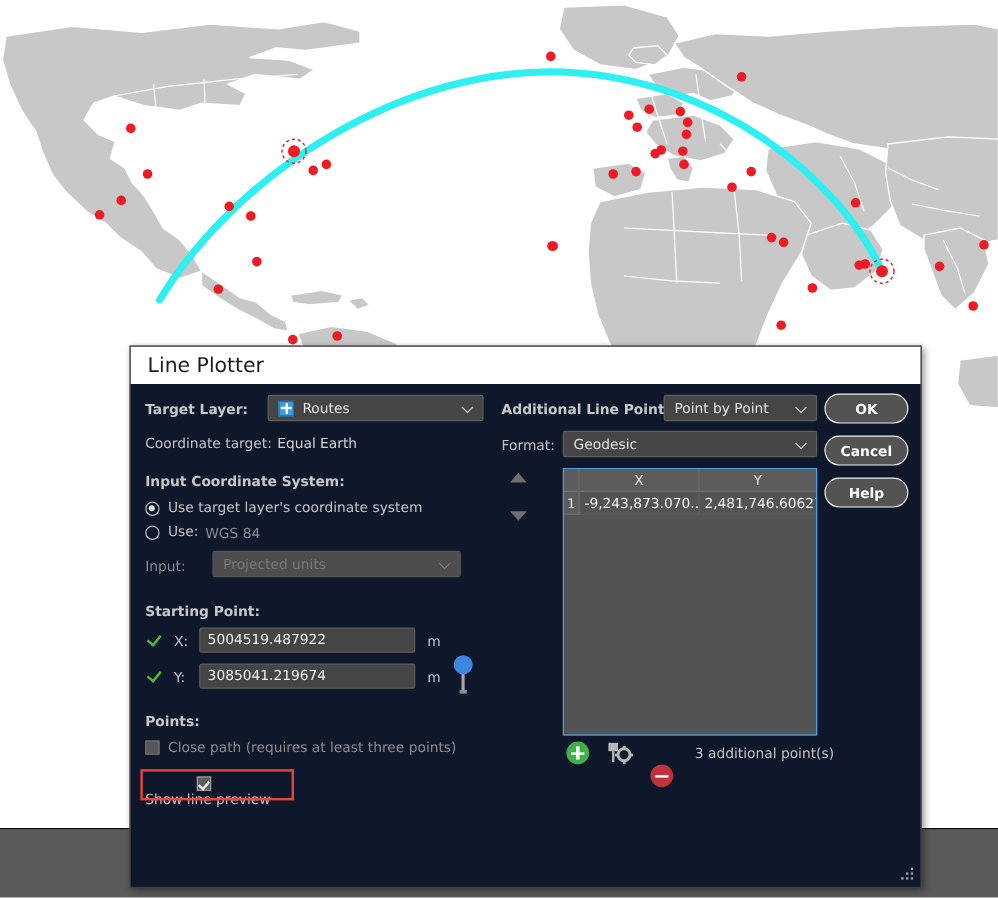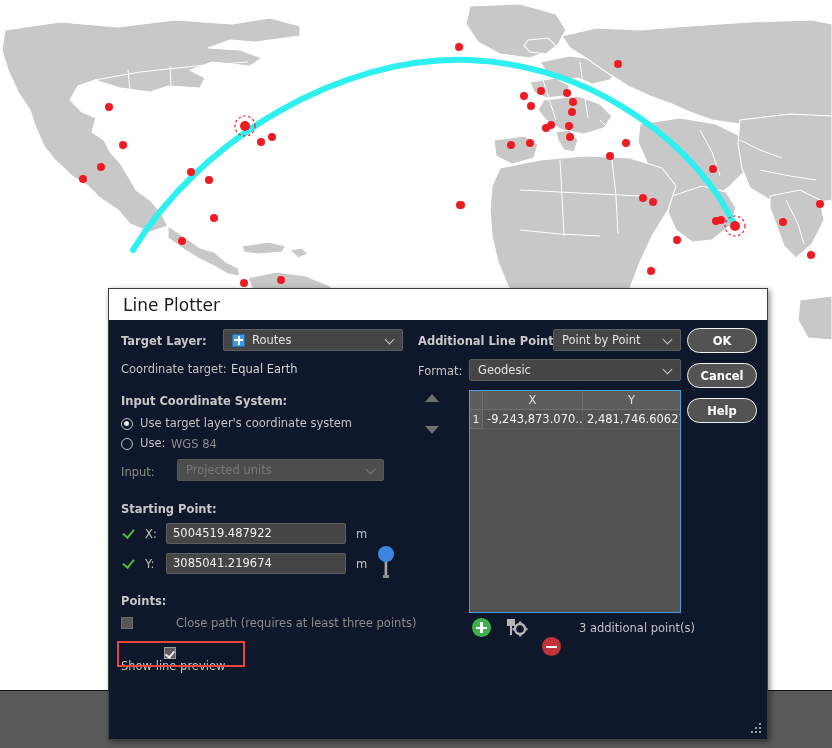--- a/index.html
+++ b/index.html
@@ -540,21 +540,21 @@
     
     <svg id="start-point-pin" class="abs" style="left:268px; top:225px;" viewBox="0 0 18 34">
       <rect x="7.6" y="14" width="2.6" height="17" fill="#a9a9a9"></rect>
       <circle cx="9" cy="9" r="8" fill="#3d85e0"></circle>
       <rect x="6" y="30" width="6" height="3" fill="#8d8d8d"></rect>
     </svg>
 
     
     <div class="abs lbl-bold" style="left:12px; top:274px;">Points:</div>
 
-    <div class="abs check-row" style="left:12px; top:296px;gap:36px;">
+    <div class="abs check-row" style="left:12px; top:296px;">
       <span class="checkbox disabled"></span>
       <span class="lbl-dim">Close path (requires at least three points)</span>
     </div>
 
     <div class="abs check-row" style="left:12px; top:327px;flex-direction:column;">
       <span class="checkbox checked"></span>
       <span class="lbl">Show line preview</span>
     </div>
 
     <div id="show-line-preview-highlight" style="left:8px; top:321px; width:128px; height:26px;"></div>

